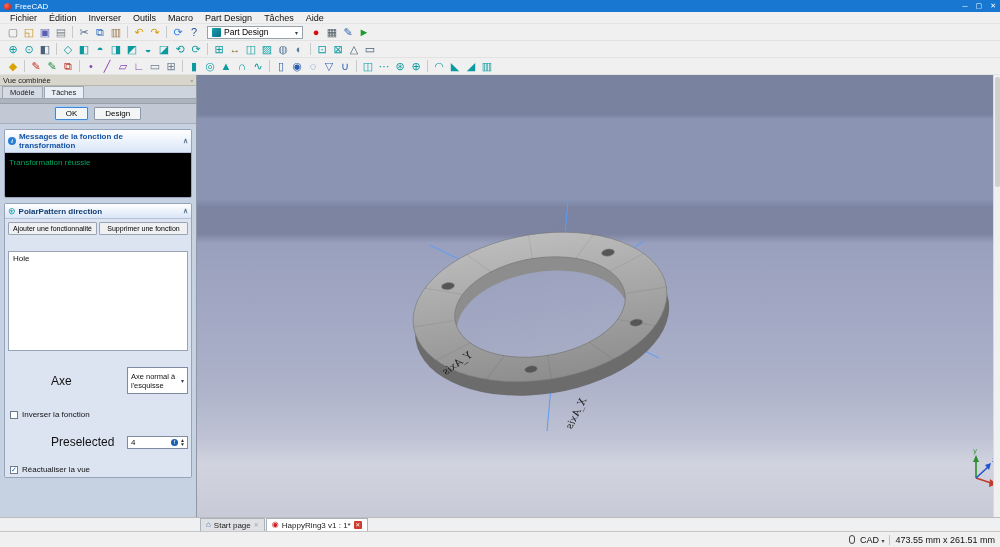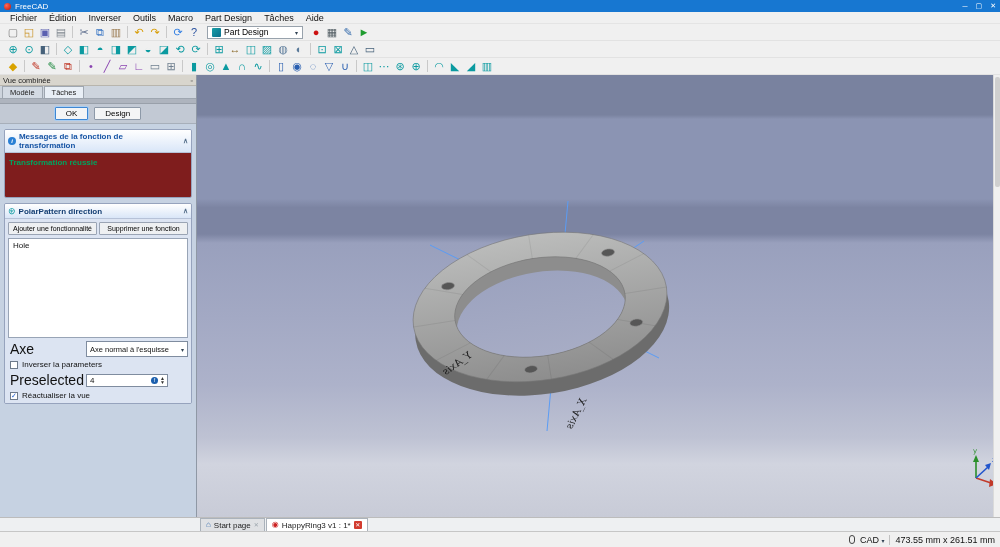--- a/index.html
+++ b/index.html
@@ -36,30 +36,30 @@
   .task-strip{height:5px;background:#aeb4be;border-bottom:1px solid #99a0aa;}
   .task-buttons{padding:3px 0;background:#c2c9d4;display:flex;gap:6px;justify-content:center;border-bottom:1px solid #a7afba;}
   .task-buttons button{font-size:8px;height:13px;padding:0 10px;background:#f4f5f6;border:1px solid #8d99a8;border-radius:1px;}
   .task-buttons button.primary{border:1px solid #3f87d2;box-shadow:0 0 0 1px #a9cdf1;}
 
   .group{margin:5px 4px 0 4px;border:1px solid #96a3bd;background:#dfe2f4;border-radius:2px;overflow:hidden;}
   .group-header{display:flex;align-items:center;gap:3px;padding:2px 3px;background:linear-gradient(#ffffff,#d9e6f8);border-bottom:1px solid #b6c2d8;color:#1855a5;font-weight:bold;font-size:8px;}
   .gh-info{width:8px;height:8px;border-radius:50%;background:#2a7fd4;color:#fff;font-size:6px;font-weight:bold;display:inline-flex;align-items:center;justify-content:center;font-style:italic;}
   .gh-polar{font-size:9px;color:#0b9aa0;font-weight:normal;}
   .collapse-btn{margin-left:auto;color:#56708c;font-size:7px;}
-  .msg-body{background:#7f1d1d;min-height:44px;font-weight:bold;}
+  .msg-body{background:#000000;min-height:44px;}
   .msg-ok{color:#00a35f;padding:5px 4px;font-size:8px;}
-  .polar-body{background:#dce4f2;padding:3px;display:flex;flex-direction:column;gap:3px;}
+  .polar-body{background:#dce4f2;padding:3px;display:flex;flex-direction:column;gap:16px;}
   .btn-row{display:flex;gap:2px;}
   .btn-row button{flex:1;font-size:7px;height:13px;background:#eef0f2;border:1px solid #9aa4b4;white-space:nowrap;overflow:hidden;border-radius:1px;}
   .feature-list{background:#fff;border:1px solid #98a4b6;height:100px;font-size:8px;padding:1px 2px;overflow:hidden;}
   .feature-item{padding:1px 2px;color:#111;}
   .form-row{display:flex;align-items:center;}
-  .form-row label{flex:0 0 78px;font-size:14px;color:#111;padding-left:2px;}
-  .combo{flex:1;height:16px;background:#fff;border:1px solid #7f8c9f;display:flex;align-items:center;font-size:7.5px;padding:0 3px;gap:2px;color:#111;}
+  .form-row label{flex:0 0 78px;font-size:12px;color:#111;padding-left:2px;margin-left:41px;}
+  .combo{flex:1;height:27px;background:#fff;border:1px solid #7f8c9f;display:flex;align-items:center;font-size:7.5px;padding:0 3px;gap:2px;color:#111;}
   .spin{width:82px;height:13px;background:#fff;border:1px solid #7f8c9f;display:flex;align-items:center;font-size:8px;padding:0 2px 0 3px;color:#111;}
   .spin .val{flex:1;white-space:nowrap;overflow:hidden;}
   .fx{width:7px;height:7px;border-radius:50%;background:#1b5fae;color:#fff;font-size:5px;display:inline-flex;align-items:center;justify-content:center;flex:none;}
   .spinbtns{display:flex;flex-direction:column;font-size:5px;line-height:4px;color:#333;margin-left:2px;flex:none;}
   .check-row{display:flex;align-items:center;gap:4px;font-size:8px;color:#111;padding-left:2px;}
   .cb{width:8px;height:8px;background:#fff;border:1px solid #6e7b8c;display:inline-flex;align-items:center;justify-content:center;font-size:7px;color:#1f5fd0;flex:none;}
   .panel-filler{flex:1;}
 
   
   .viewport{flex:1;position:relative;background:linear-gradient(180deg,
@@ -251,21 +251,21 @@
           </div>
         <div class="form-row">
           <label>Axe</label>
           <div class="combo">
             <span>Axe normal à l'esquisse</span>
             <span class="caret">▾</span>
           </div>
         </div>
         <div class="check-row">
           <span class="cb"></span>
-          <span>Inverser la parameters</span>
+          <span>Inverser la fonction</span>
         </div>
         <div class="form-row">
           <label>Preselected</label>
           <div class="spin">
             <span class="val">4</span>
             <span class="fx">f</span>
             <span class="spinbtns">
                 <span>▲</span>
                 <span>▼</span>
               </span>

